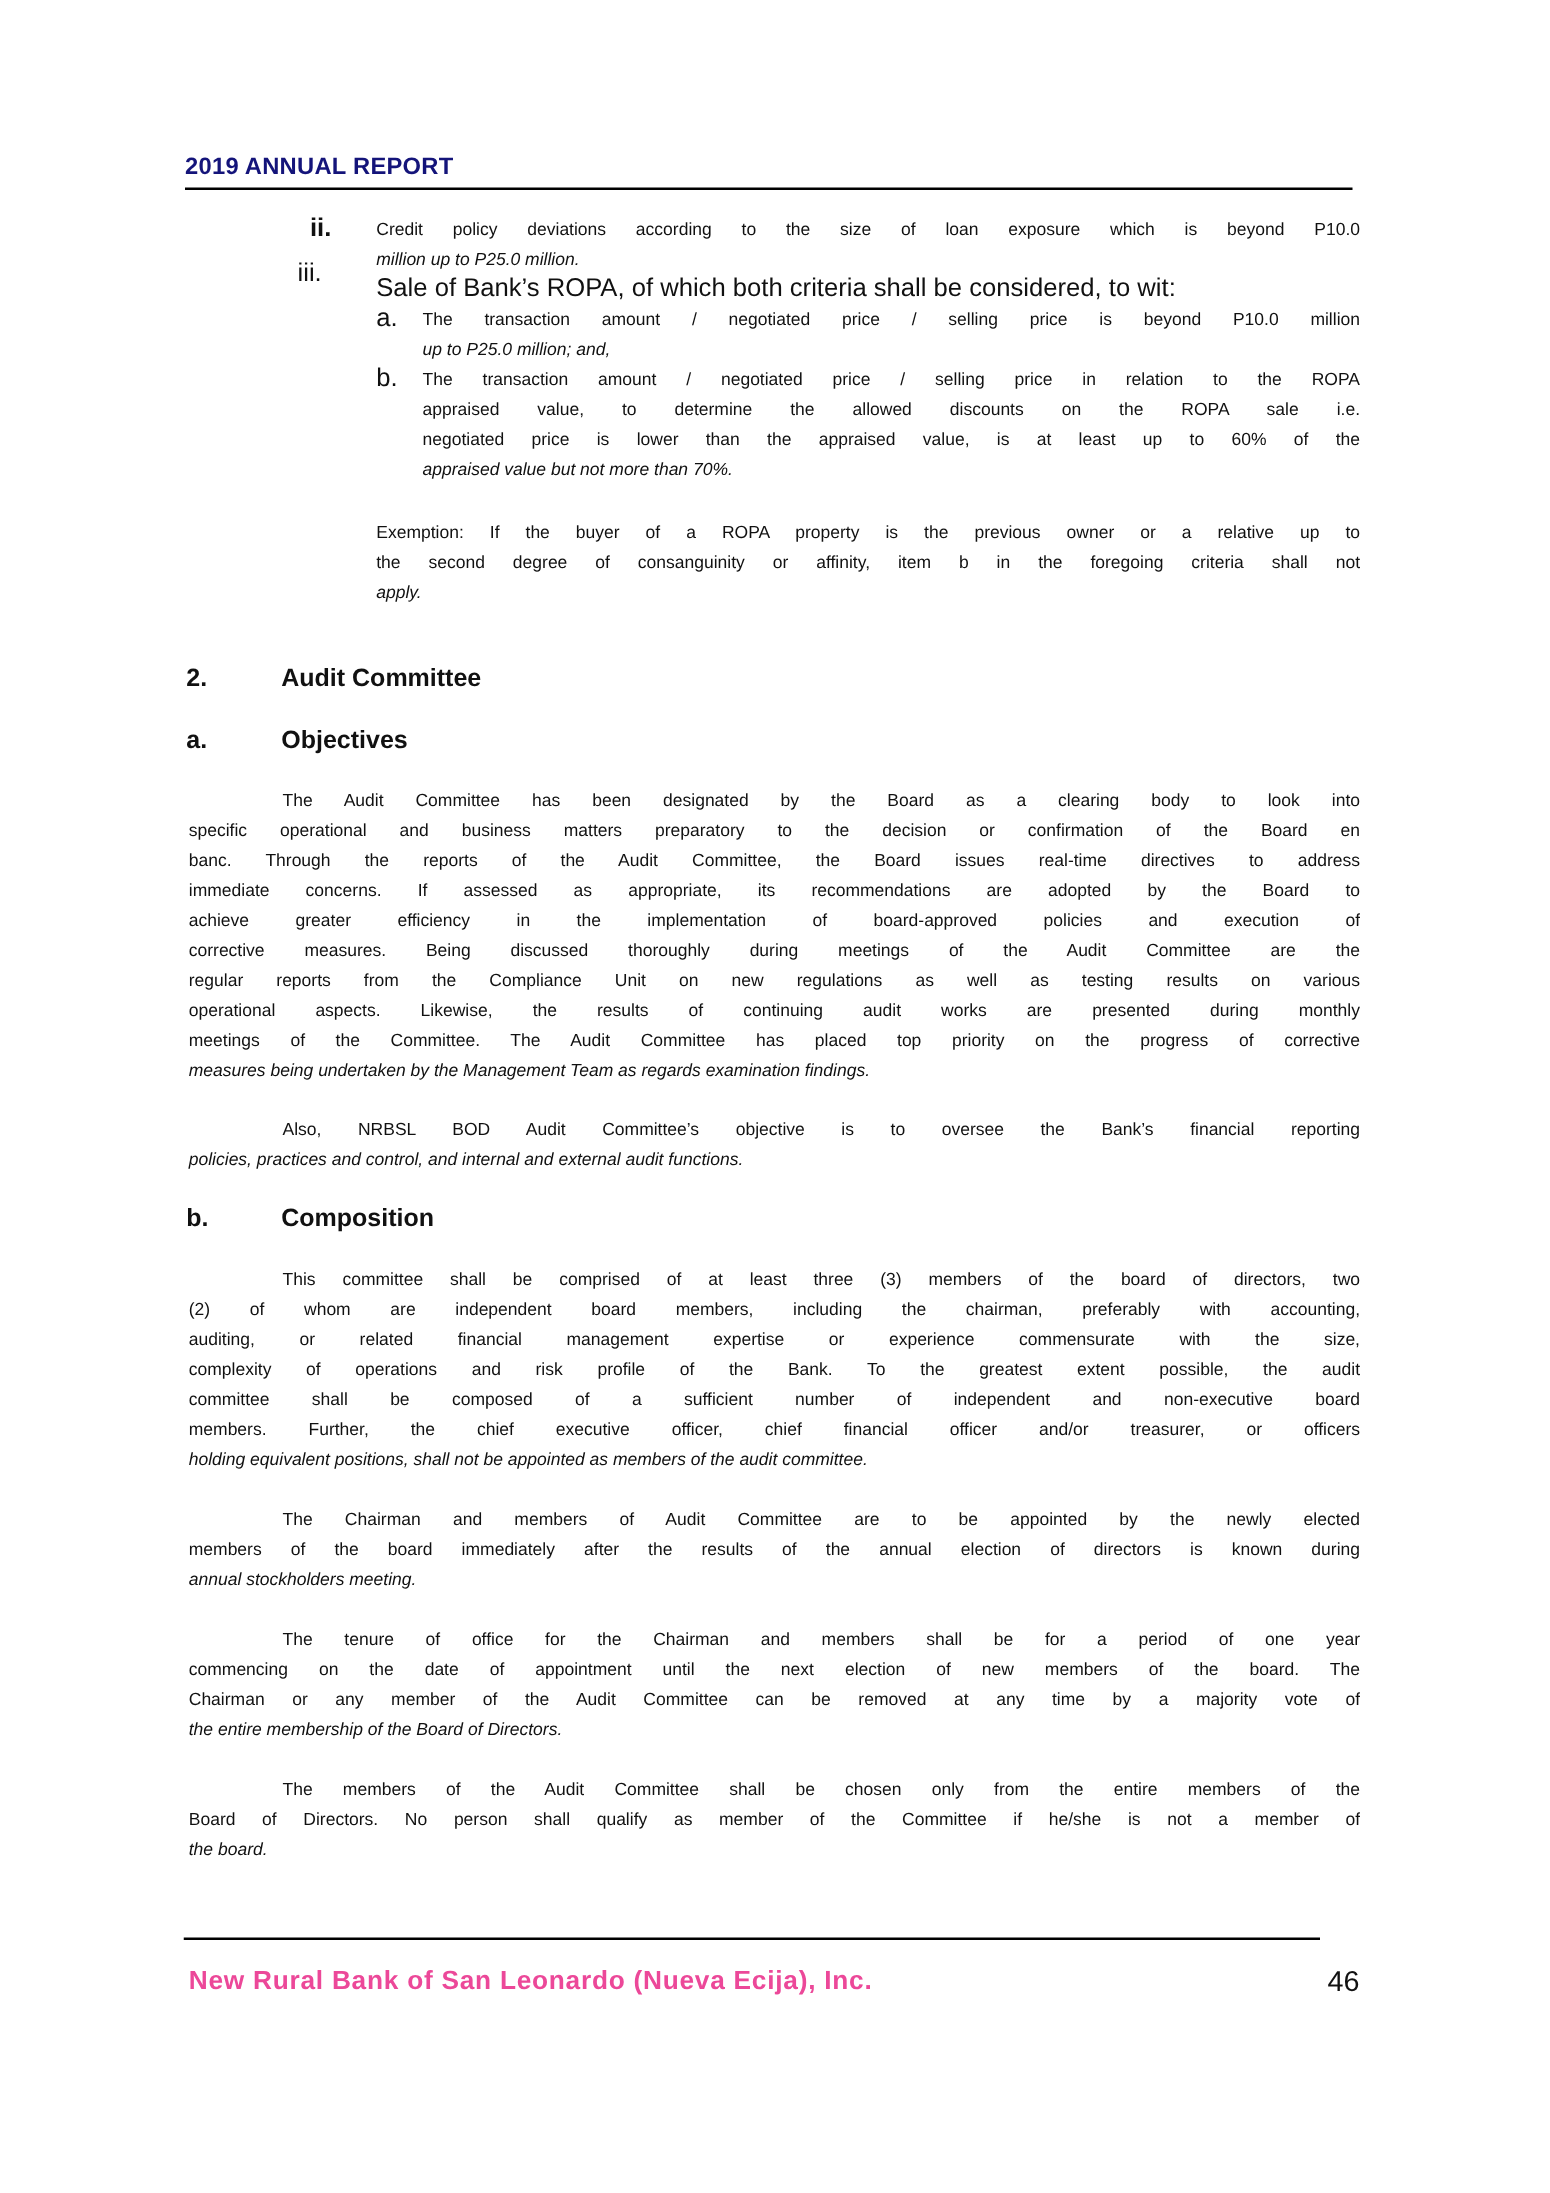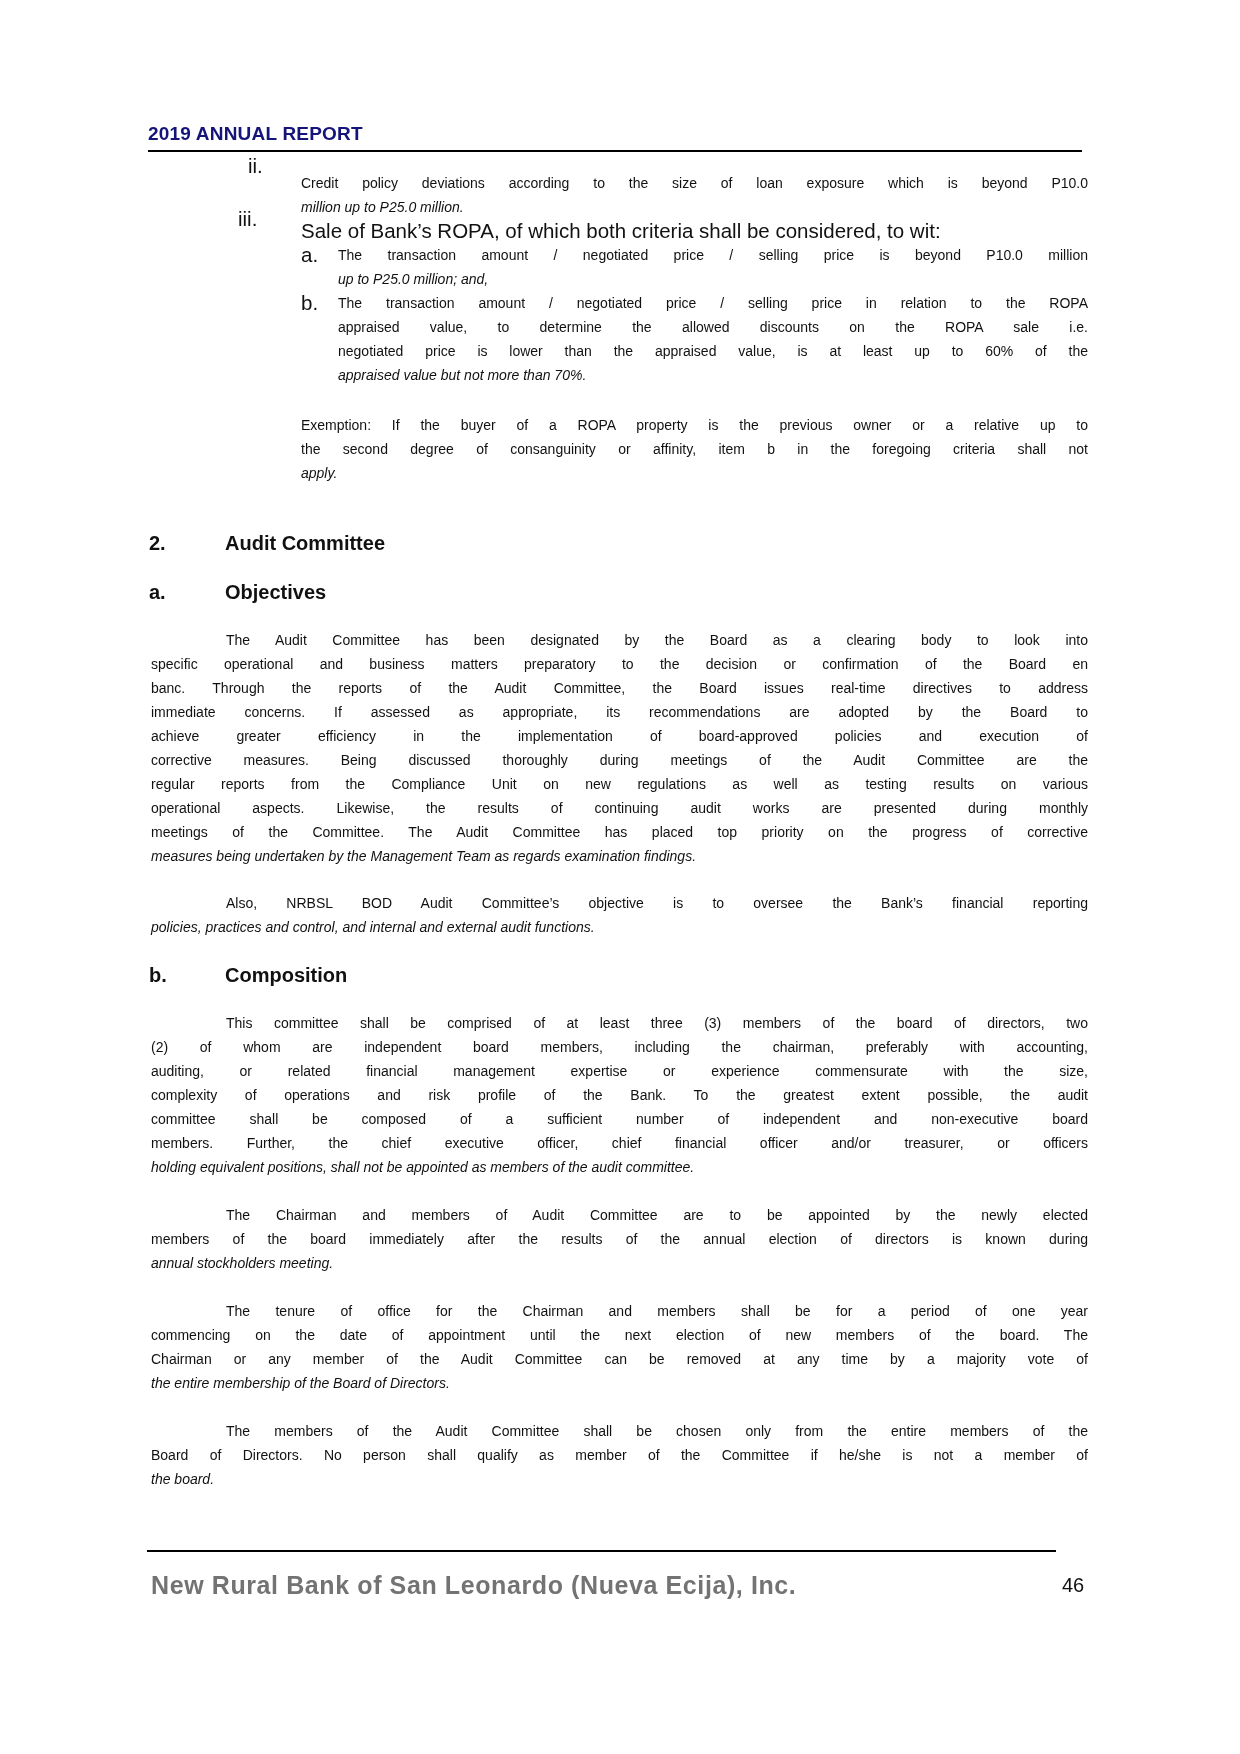--- a/index.html
+++ b/index.html
@@ -12,33 +12,33 @@
   .hdr-rule { position: absolute; left: 148px; top: 150px; width: 934px; height: 2px; background: #000; }
 
   .ln { position: absolute; font-size: 20.5px; line-height: 24px; white-space: nowrap; }
   .blk { position: absolute; font-size: 14px; line-height: 24px; text-align: justify; }
   .blk .j { display: block; text-align: justify; text-align-last: justify; white-space: normal; height: 24px; overflow: hidden; }
   .blk .l { display: block; text-align: left; white-space: nowrap; height: 24px; font-style: italic; }
   .sec-num { position: absolute; left: 149px; font-size: 20px; font-weight: bold; line-height: 24px; }
   .sec-title { position: absolute; left: 225px; font-size: 20px; font-weight: bold; line-height: 24px; white-space: nowrap; }
 
   .ftr-rule { position: absolute; left: 147px; top: 1550px; width: 909px; height: 2px; background: #000; }
-  .ftr-name { position: absolute; left: 151px; top: 1574px; font-size: 25px; font-weight: bold; color: #737373;
+  .ftr-name { position: absolute; left: 151px; top: 1574px; font-size: 21px; font-weight: bold; color: #ec4899;
               letter-spacing: 0.6px; white-space: nowrap; line-height: 22px; }
-  .ftr-page { position: absolute; left: 1062px; top: 1574px; font-size: 20px; color: #111; line-height: 22px; }
+  .ftr-page { position: absolute; left: 1062px; top: 1574px; font-size: 23px; color: #111; line-height: 22px; }
 </style>
 </head>
 <body>
 
 <div class="page">
 
   <div class="hdr-title">2019 ANNUAL REPORT</div>
   <div class="hdr-rule"></div>
 
-  <div class="ln" style="left:248px; top:154px;">ii.</div>
+  <div class="ln" style="left:248px; top:171px;font-weight:bold;">ii.</div>
   <div class="blk" style="left:301px; top:171px; width:787px;">
     <span class="j">Credit policy deviations according to the size of loan exposure which is beyond P10.0</span>
     <span class="l">million up to P25.0 million.</span>
   </div>
 
   <div class="ln" style="left:238px; top:207px;">iii.</div>
   <div class="ln" style="left:301px; top:219px;">Sale of Bank’s ROPA, of which both criteria shall be considered, to wit:</div>
 
   <div class="ln" style="left:301px; top:243px;">a.</div>
   <div class="blk" style="left:338px; top:243px; width:750px;">

